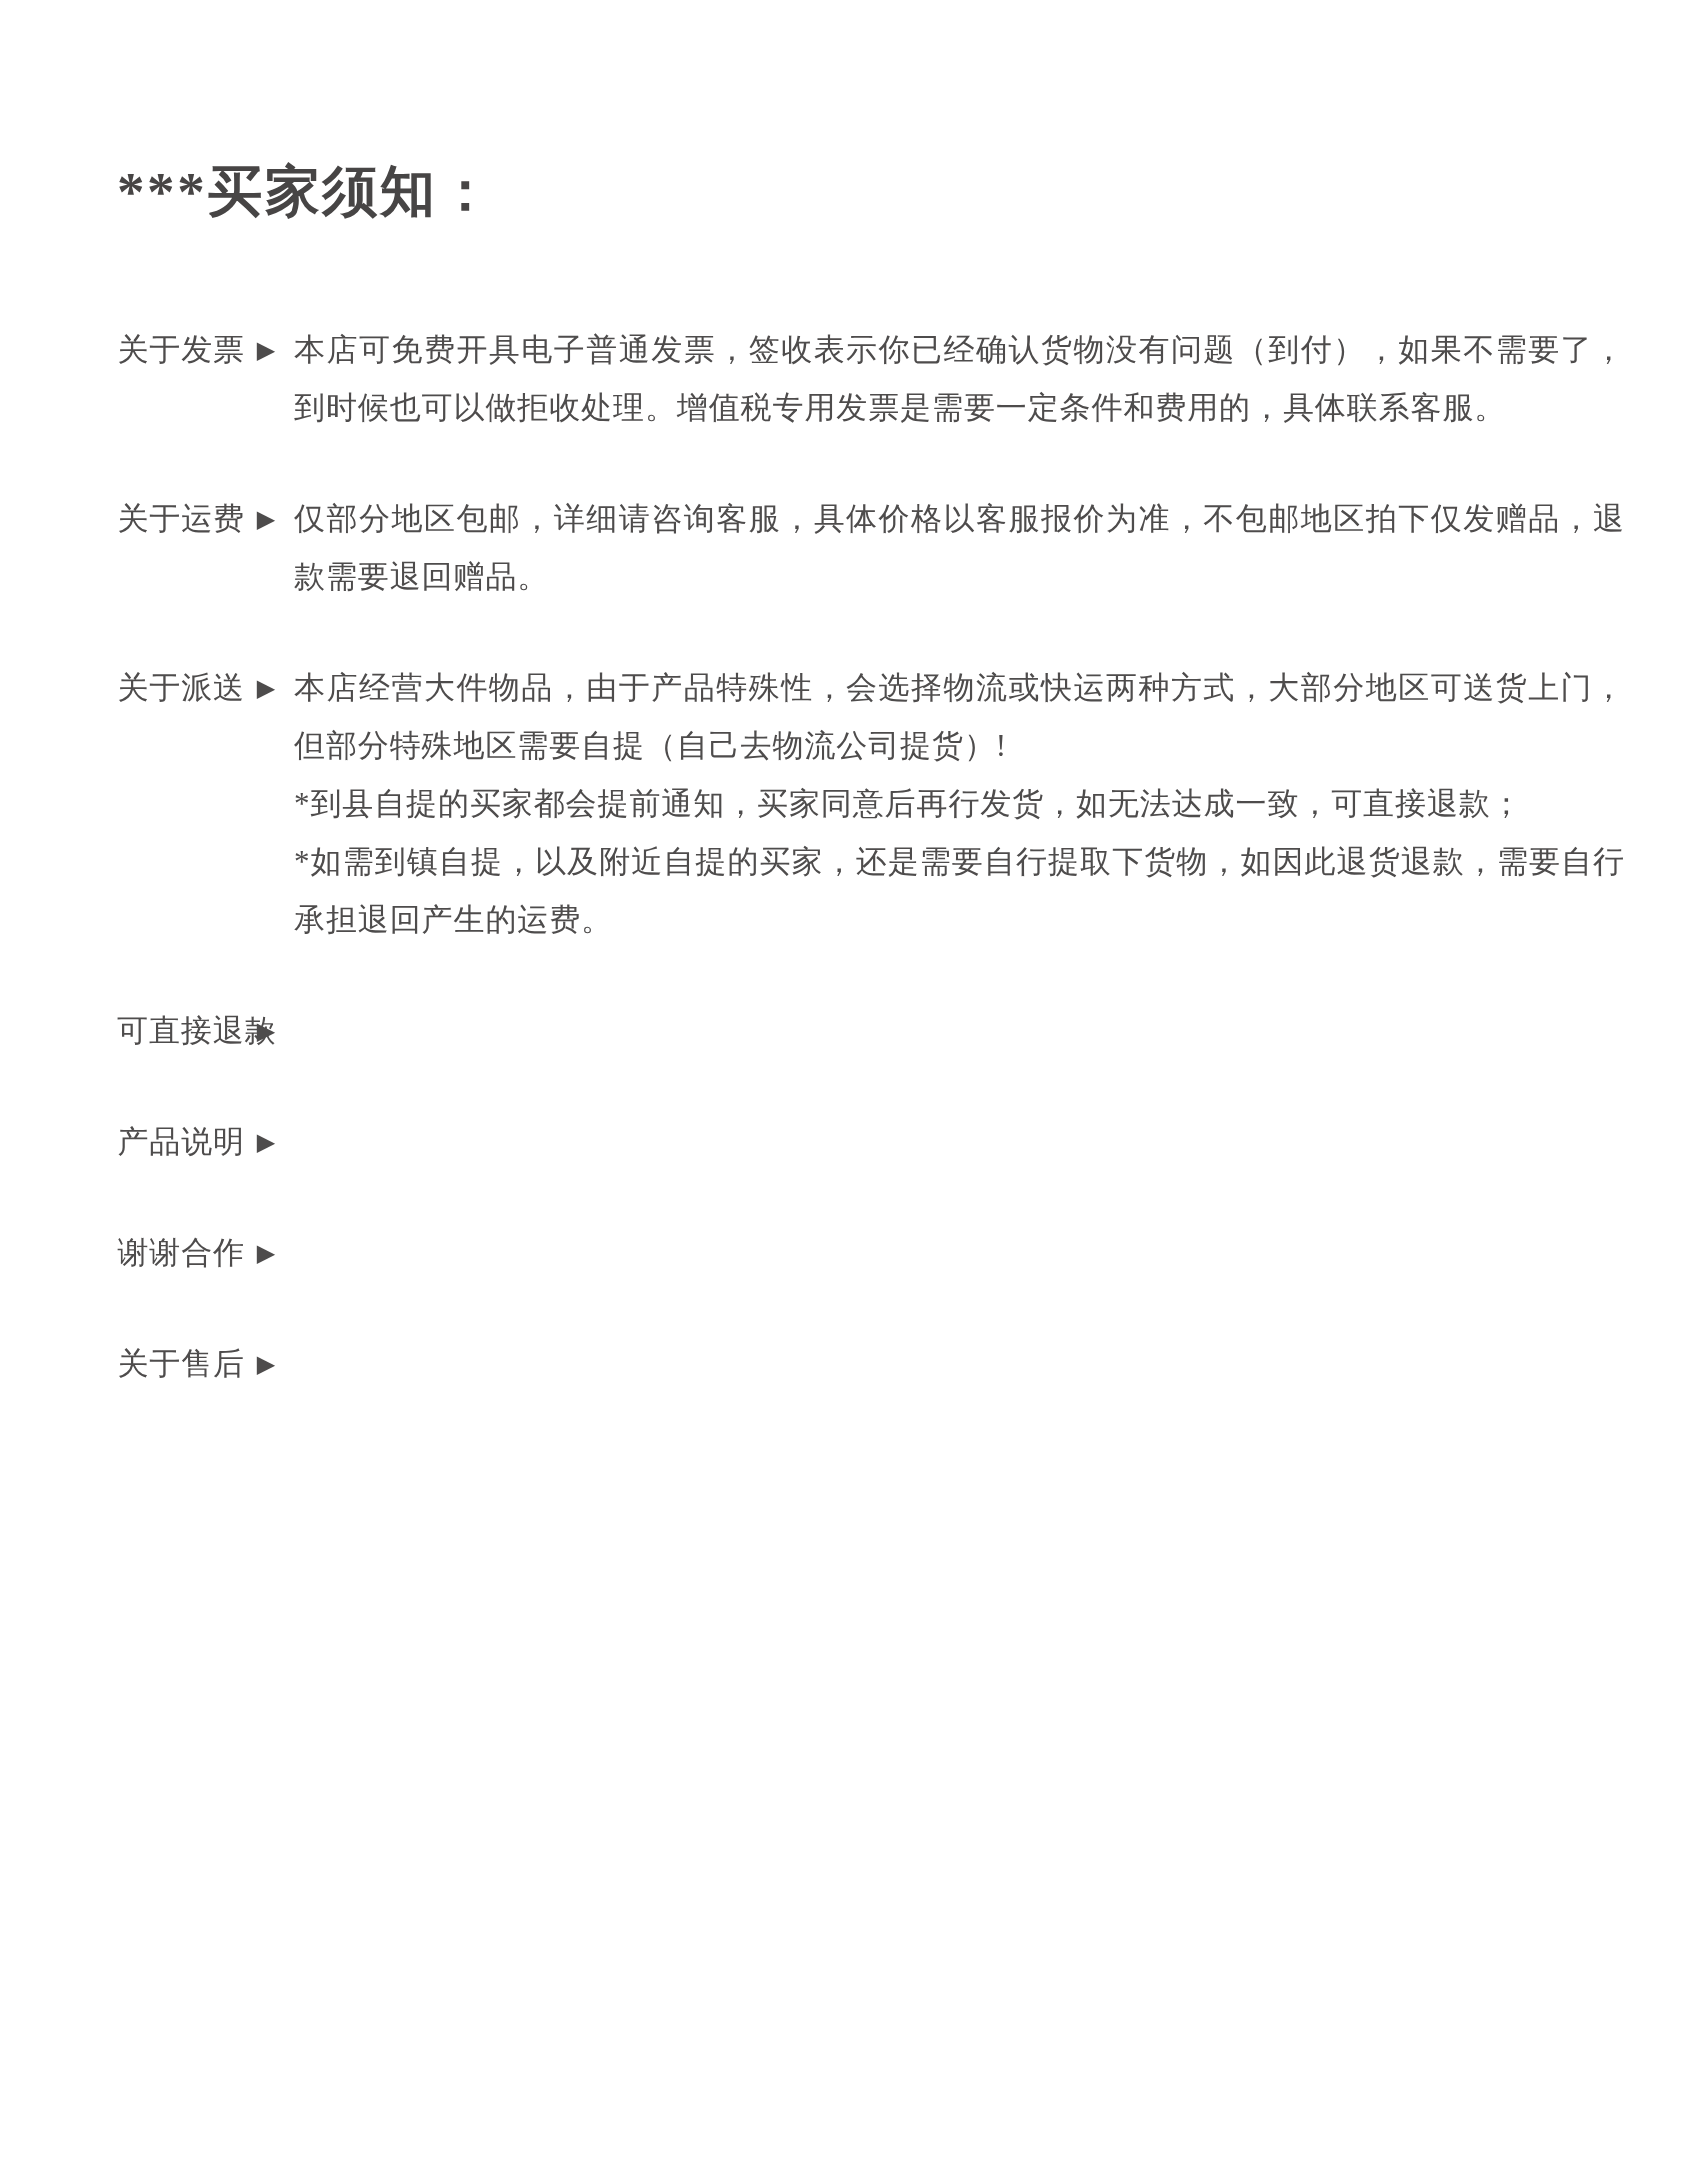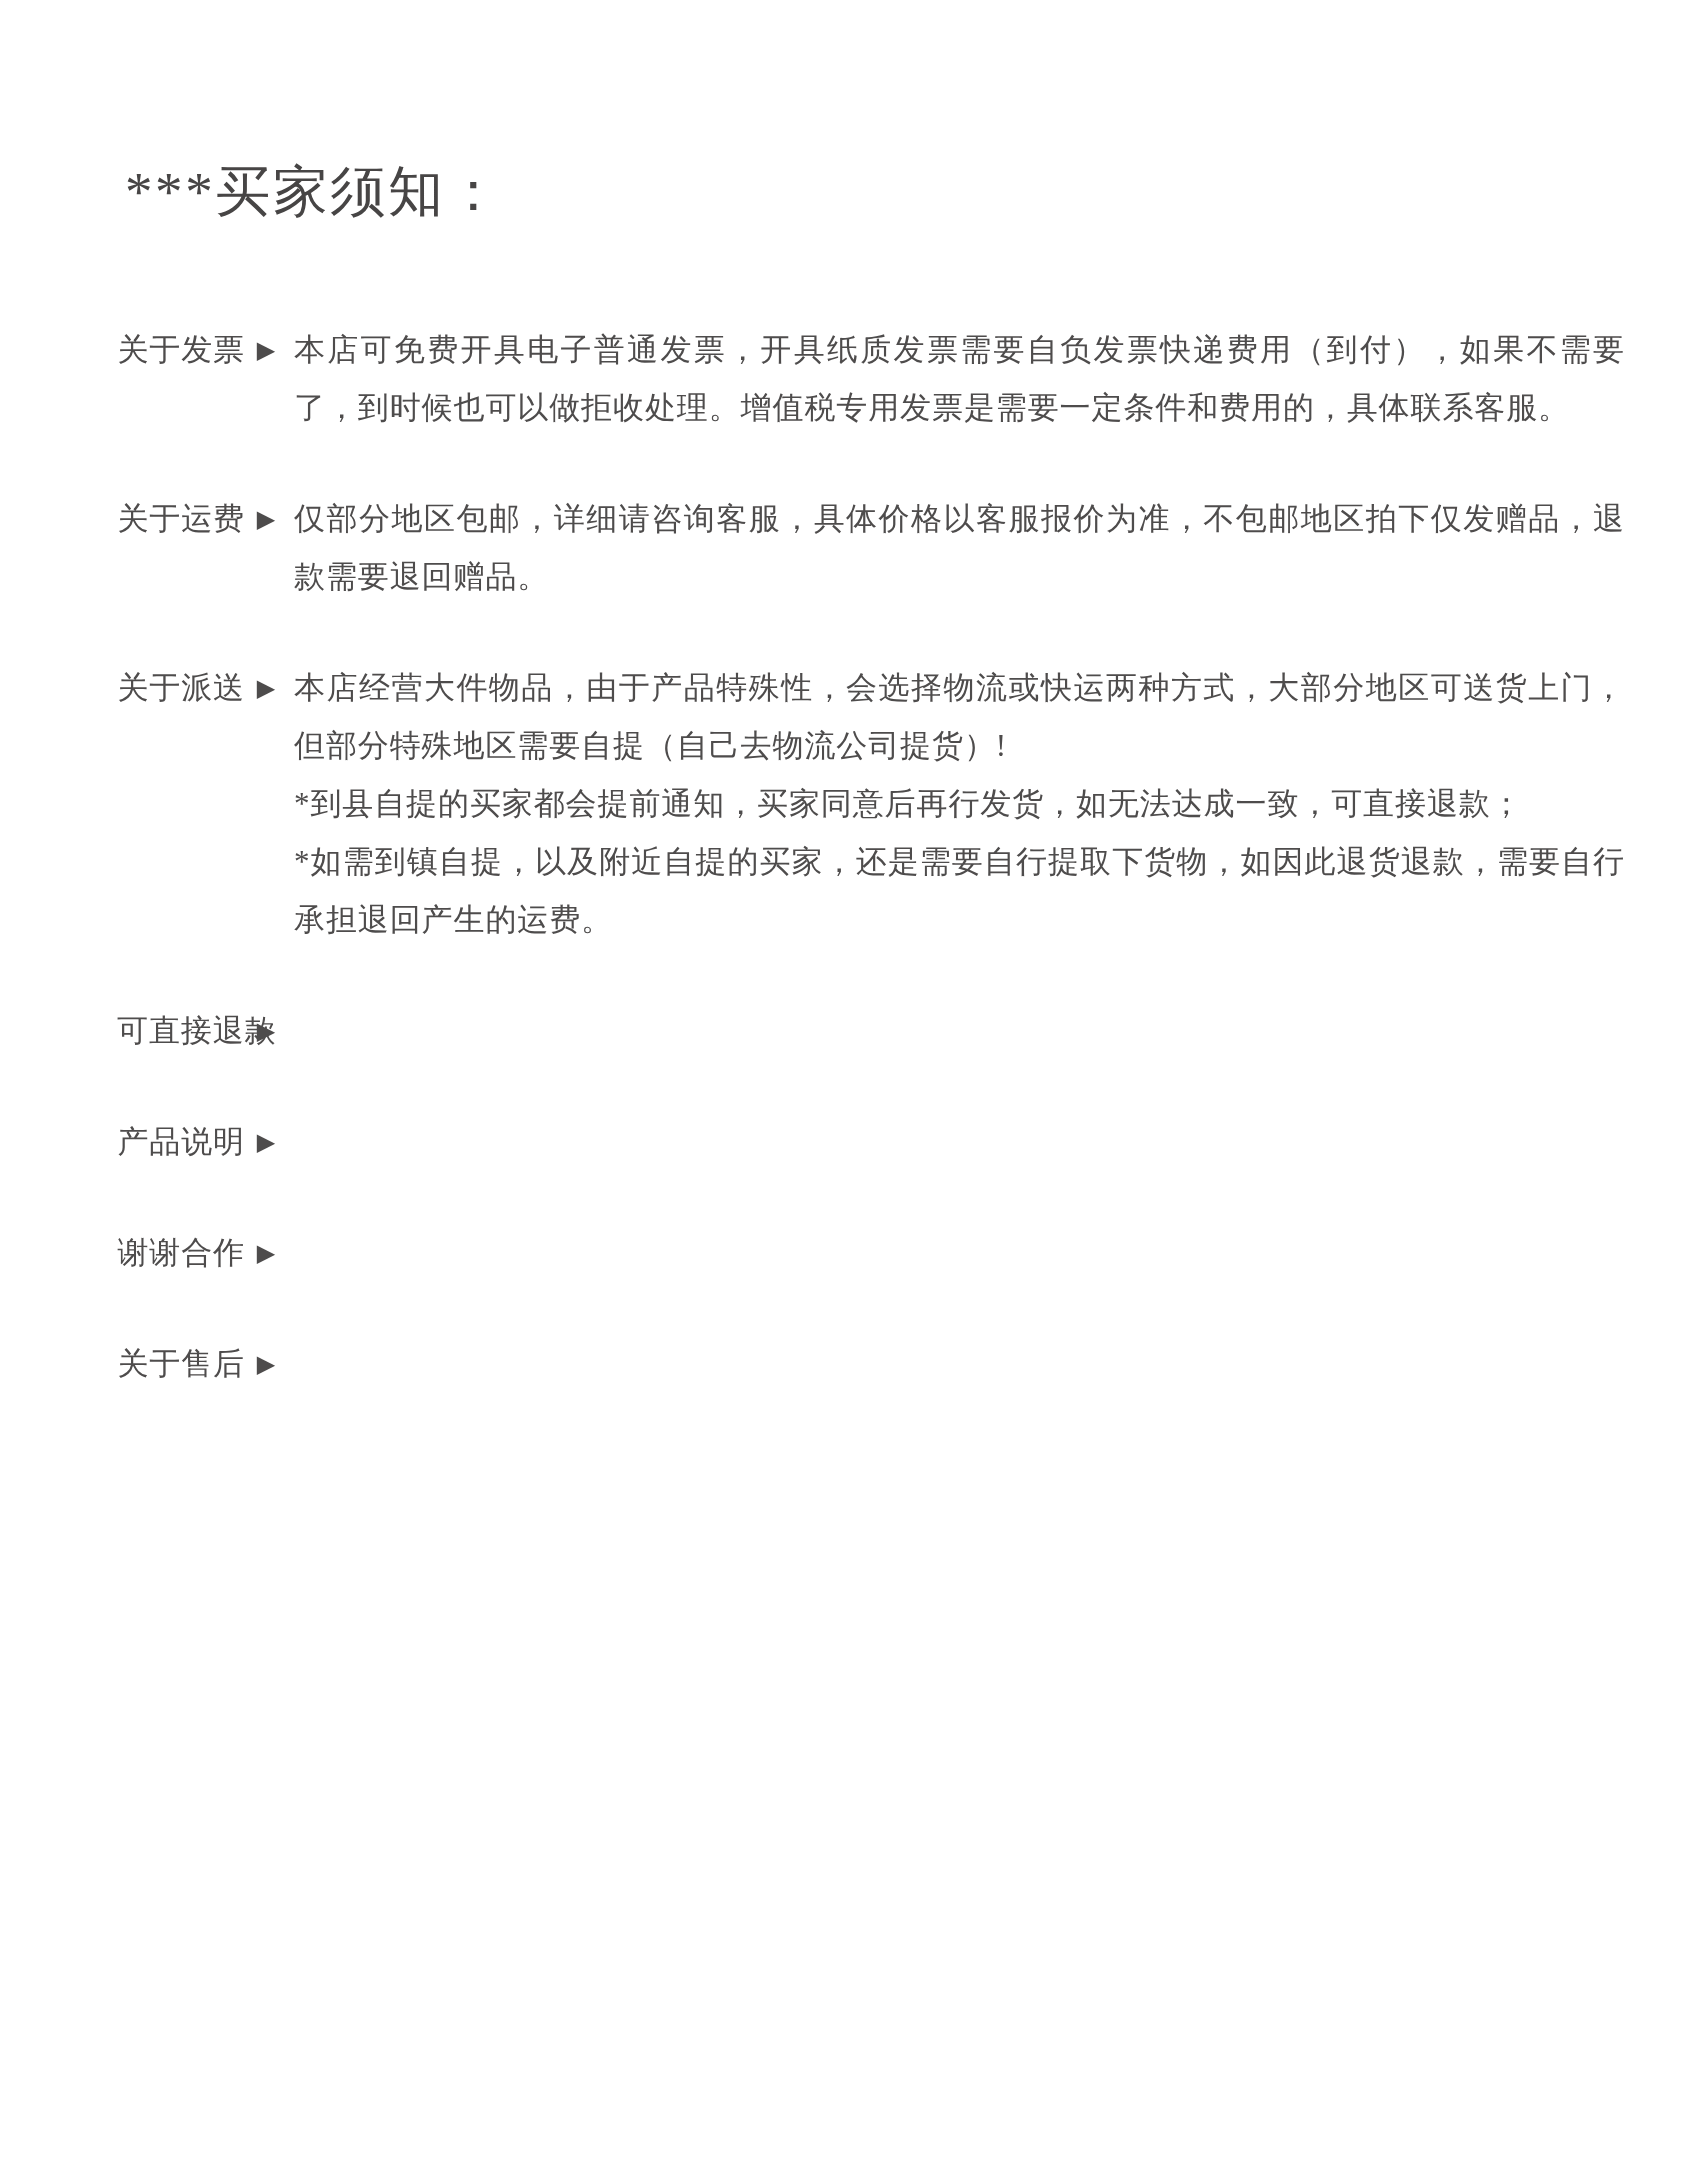--- a/index.html
+++ b/index.html
@@ -11,26 +11,25 @@
     font-family: "Liberation Serif", "DejaVu Serif", serif;
     color: #4e4c4c;
   }
   .page {
     width: 100%;
     height: 100%;
     padding: 158px 78px 0 117px;
   }
   .title {
     font-size: 55px;
-    font-weight: 400;
+    font-weight: 700;
     letter-spacing: 2.6px;
     color: #474545;
     line-height: 68px;
     margin-bottom: 95px;
-    margin-left: 8px;
   }
   .section {
     display: grid;
     grid-template-columns: 128px 49px 1fr;
     align-items: start;
     font-size: 31px;
     line-height: 58px;
     margin-bottom: 53px;
   }
   .section .label {
@@ -54,21 +53,21 @@
 </head>
 <body>
 
 <div class="page">
 
   <h1 class="title">***买家须知：</h1>
 
   <section class="section">
     <div class="label">关于发票</div>
     <div class="arrow">▶</div>
-    <div class="text">本店可免费开具电子普通发票，开具纸质发票需要自负发票快递费用（到付），如果不需要了，到时候也可以做拒收处理。增值税专用发票是需要一定条件和费用的，具体联系客服。</div>
+    <div class="text">本店可免费开具电子普通发票，签收表示你已经确认货物没有问题（到付），如果不需要了，到时候也可以做拒收处理。增值税专用发票是需要一定条件和费用的，具体联系客服。</div>
   </section>
 
   <section class="section">
     <div class="label">关于运费</div>
     <div class="arrow">▶</div>
     <div class="text">仅部分地区包邮，详细请咨询客服，具体价格以客服报价为准，不包邮地区拍下仅发赠品，退款需要退回赠品。</div>
   </section>
 
   <section class="section">
     <div class="label">关于派送</div>

